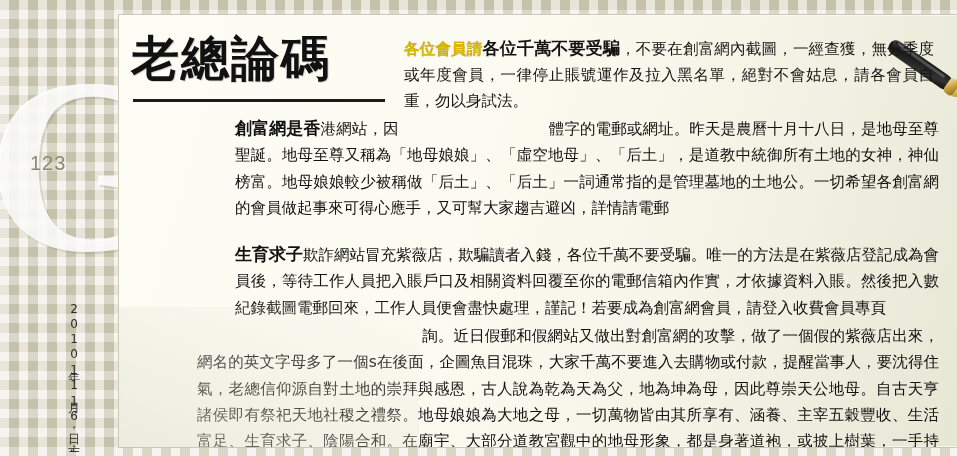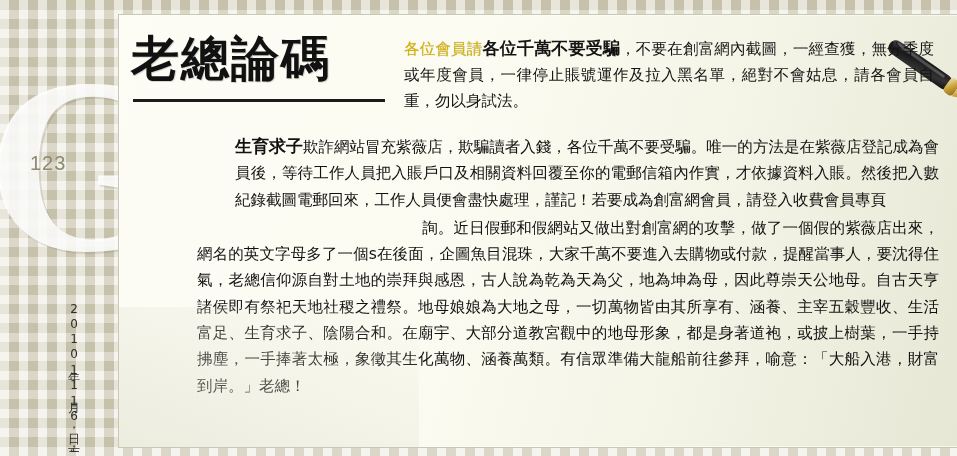--- a/index.html
+++ b/index.html
@@ -131,21 +131,21 @@
     top: 20px;
     width: 530px;
     font-size: 15.5px;
     line-height: 26px;
     color: #141414;
     text-align: justify;
     font-family: "DejaVu Sans", sans-serif;
   }
   #lead .hl-yellow {
     color: #d8b400;
-    font-weight: normal;
+    font-weight: bold;
     text-shadow: 0 0 1px rgba(0,0,0,0.25);
   }
   #lead .hl-bold {
     font-weight: bold;
     font-size: 17px;
   }
 
   
   #body {
     position: absolute;
@@ -229,20 +229,23 @@
         <rect x="22" y="36" width="58" height="3" rx="1.5" fill="rgba(255,255,255,0.22)"></rect>
       </g>
     </svg>
 
     <div id="lead">
       <span class="hl-yellow">各位會員請</span><span class="hl-bold">各位千萬不要受騙</span><span>，不要在創富網內截圖，一經查獲，無分季度或年度會員，一律停止賬號運作及拉入黑名單，絕對不會姑息，請各會員自重，勿以身試法。</span>
     </div>
 
     <div id="body">
 
+      <p class="indent">
+        <span class="bold">創富網是香</span><span>港網站，因</span><span class="gap"></span><span>體字的電郵或網址。昨天是農曆十月十八日，是地母至尊聖誕。地母至尊又稱為「地母娘娘」、「虛空地母」、「后土」，是道教中統御所有土地的女神，神仙榜富。地母娘娘較少被稱做「后土」、「后土」一詞通常指的是管理墓地的土地公。一切希望各創富網的會員做起事來可得心應手，又可幫大家趨吉避凶，詳情請電郵</span>
+      </p>
 
       <p style="height:16px"></p>
 
       <p class="indent">
         <span class="bold">生育求子</span><span>欺詐網站冒充紫薇店，欺騙讀者入錢，各位千萬不要受騙。唯一的方法是在紫薇店登記成為會員後，等待工作人員把入賬戶口及相關資料回覆至你的電郵信箱內作實，才依據資料入賬。然後把入數紀錄截圖電郵回來，工作人員便會盡快處理，謹記！若要成為創富網會員，請登入收費會員專頁</span>
       </p>
 
       <p>
         <span class="gap-wide"></span><span>詢。近日假郵和假網站又做出對創富網的攻擊，做了一個假的紫薇店出來，網名的英文字母多了一個s在後面，企圖魚目混珠，大家千萬不要進入去購物或付款，提醒當事人，要沈得住氣，老總信仰源自對土地的崇拜與感恩，古人說為乾為天為父，地為坤為母，因此尊崇天公地母。自古天亨諸侯即有祭祀天地社稷之禮祭。地母娘娘為大地之母，一切萬物皆由其所享有、涵養、主宰五穀豐收、生活富足、生育求子、陰陽合和。在廟宇、大部分道教宮觀中的地母形象，都是身著道袍，或披上樹葉，一手持拂塵，一手捧著太極，象徵其生化萬物、涵養萬類。有信眾準備大龍船前往參拜，喻意：「大船入港，財富到岸。」老總！</span>
       </p>

